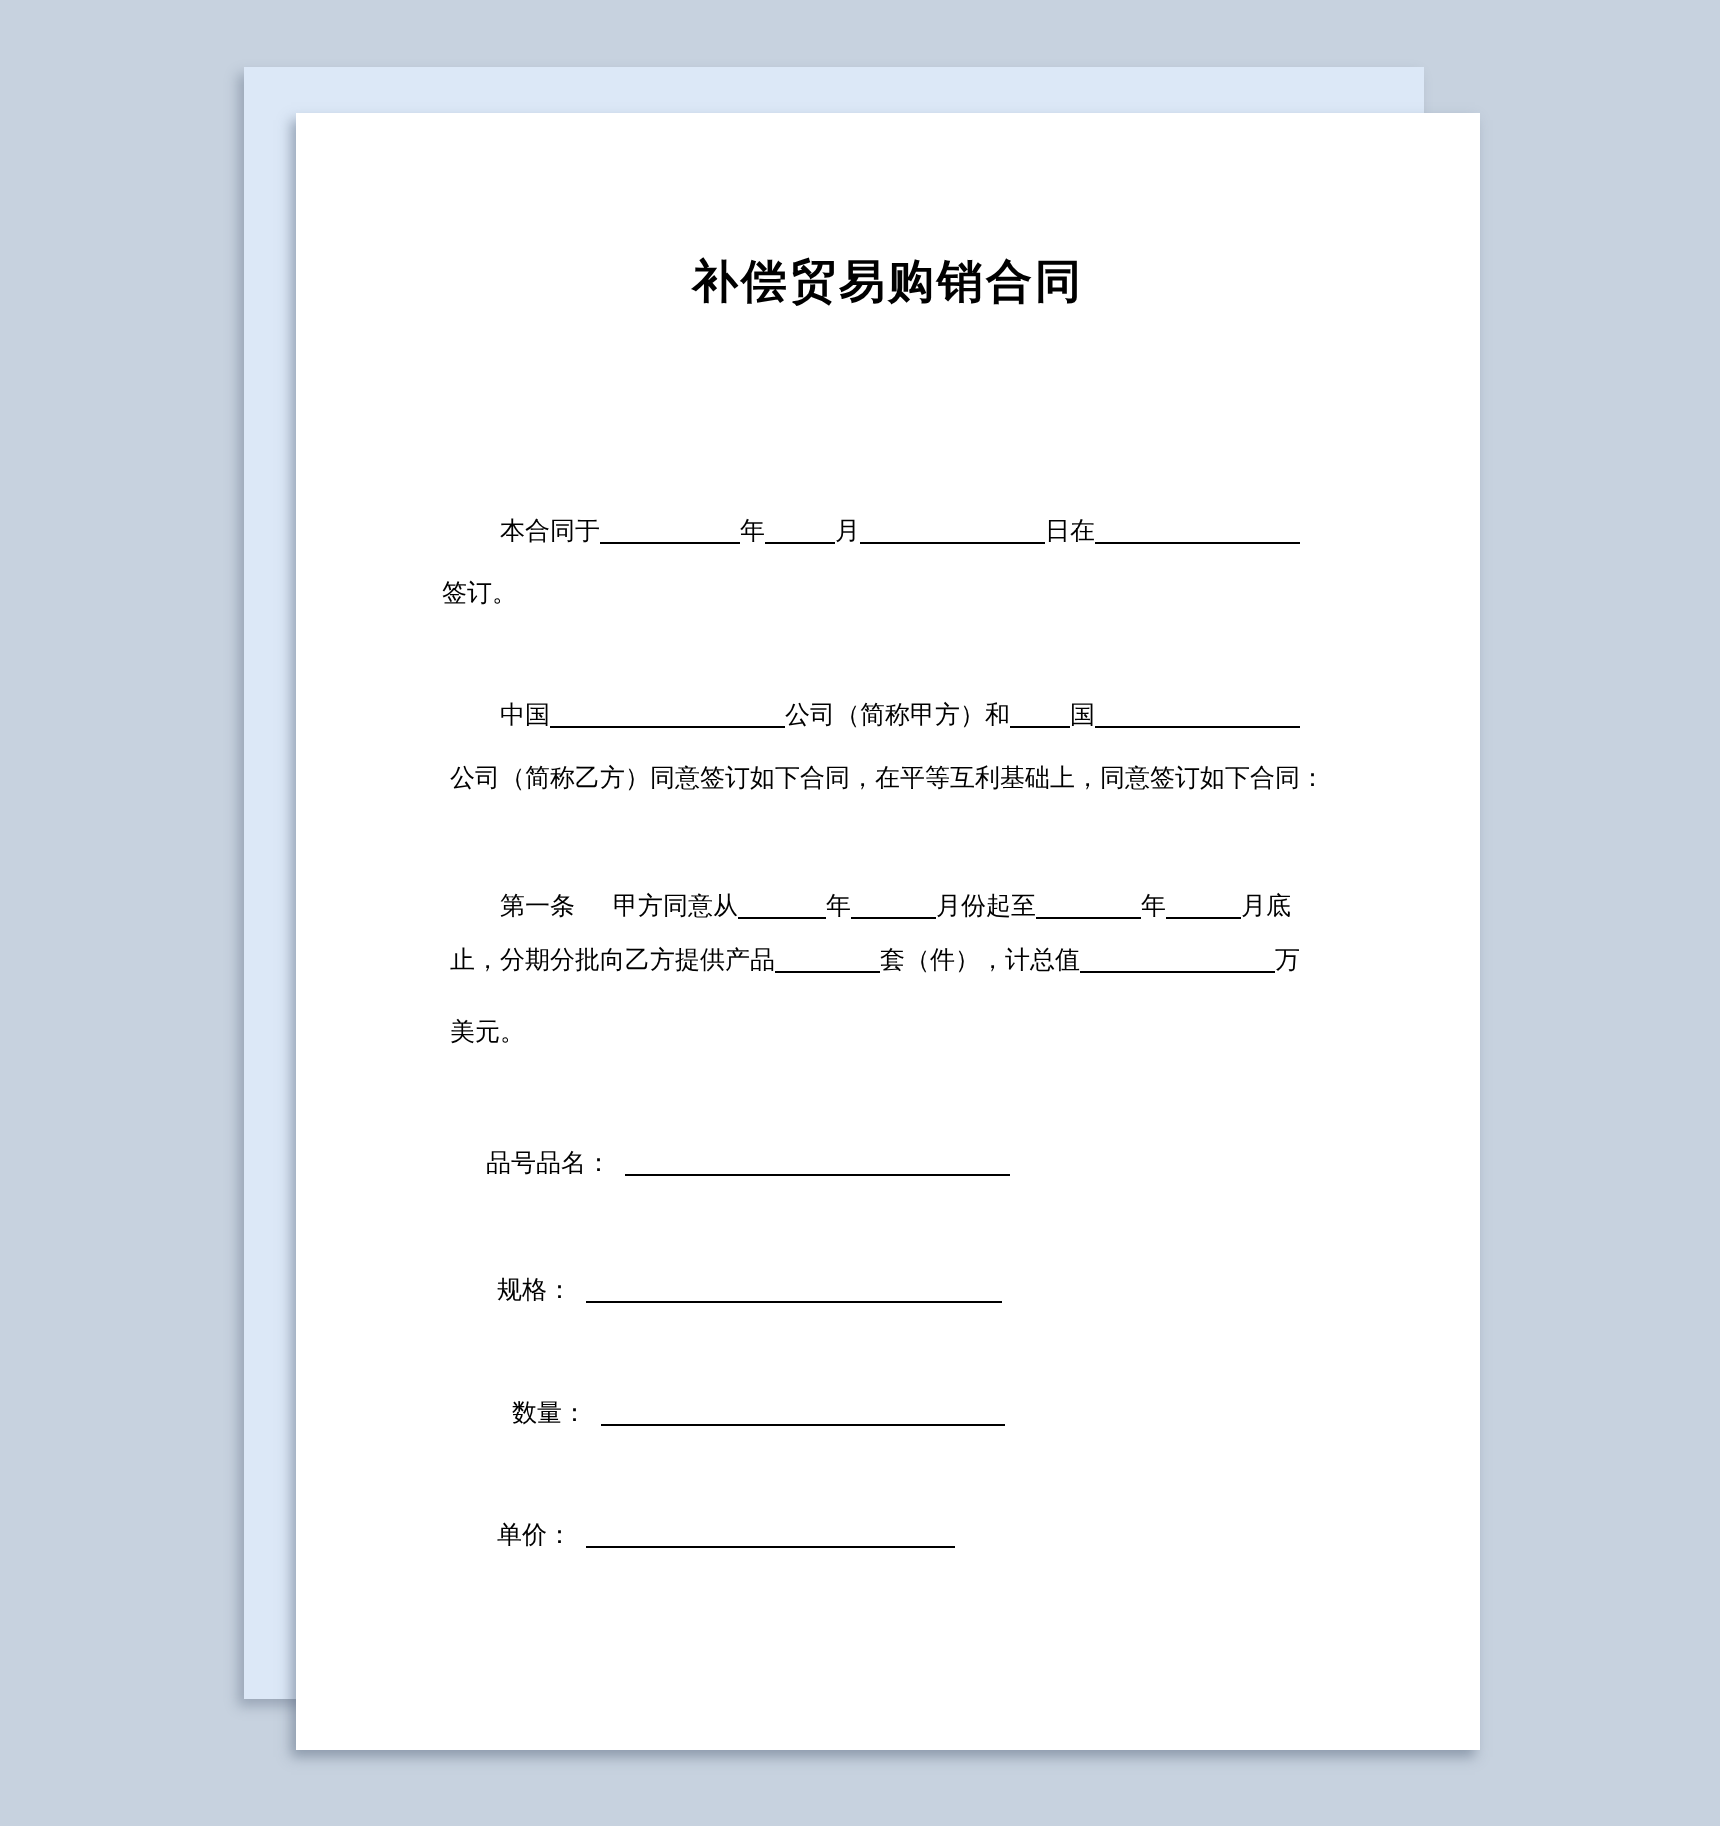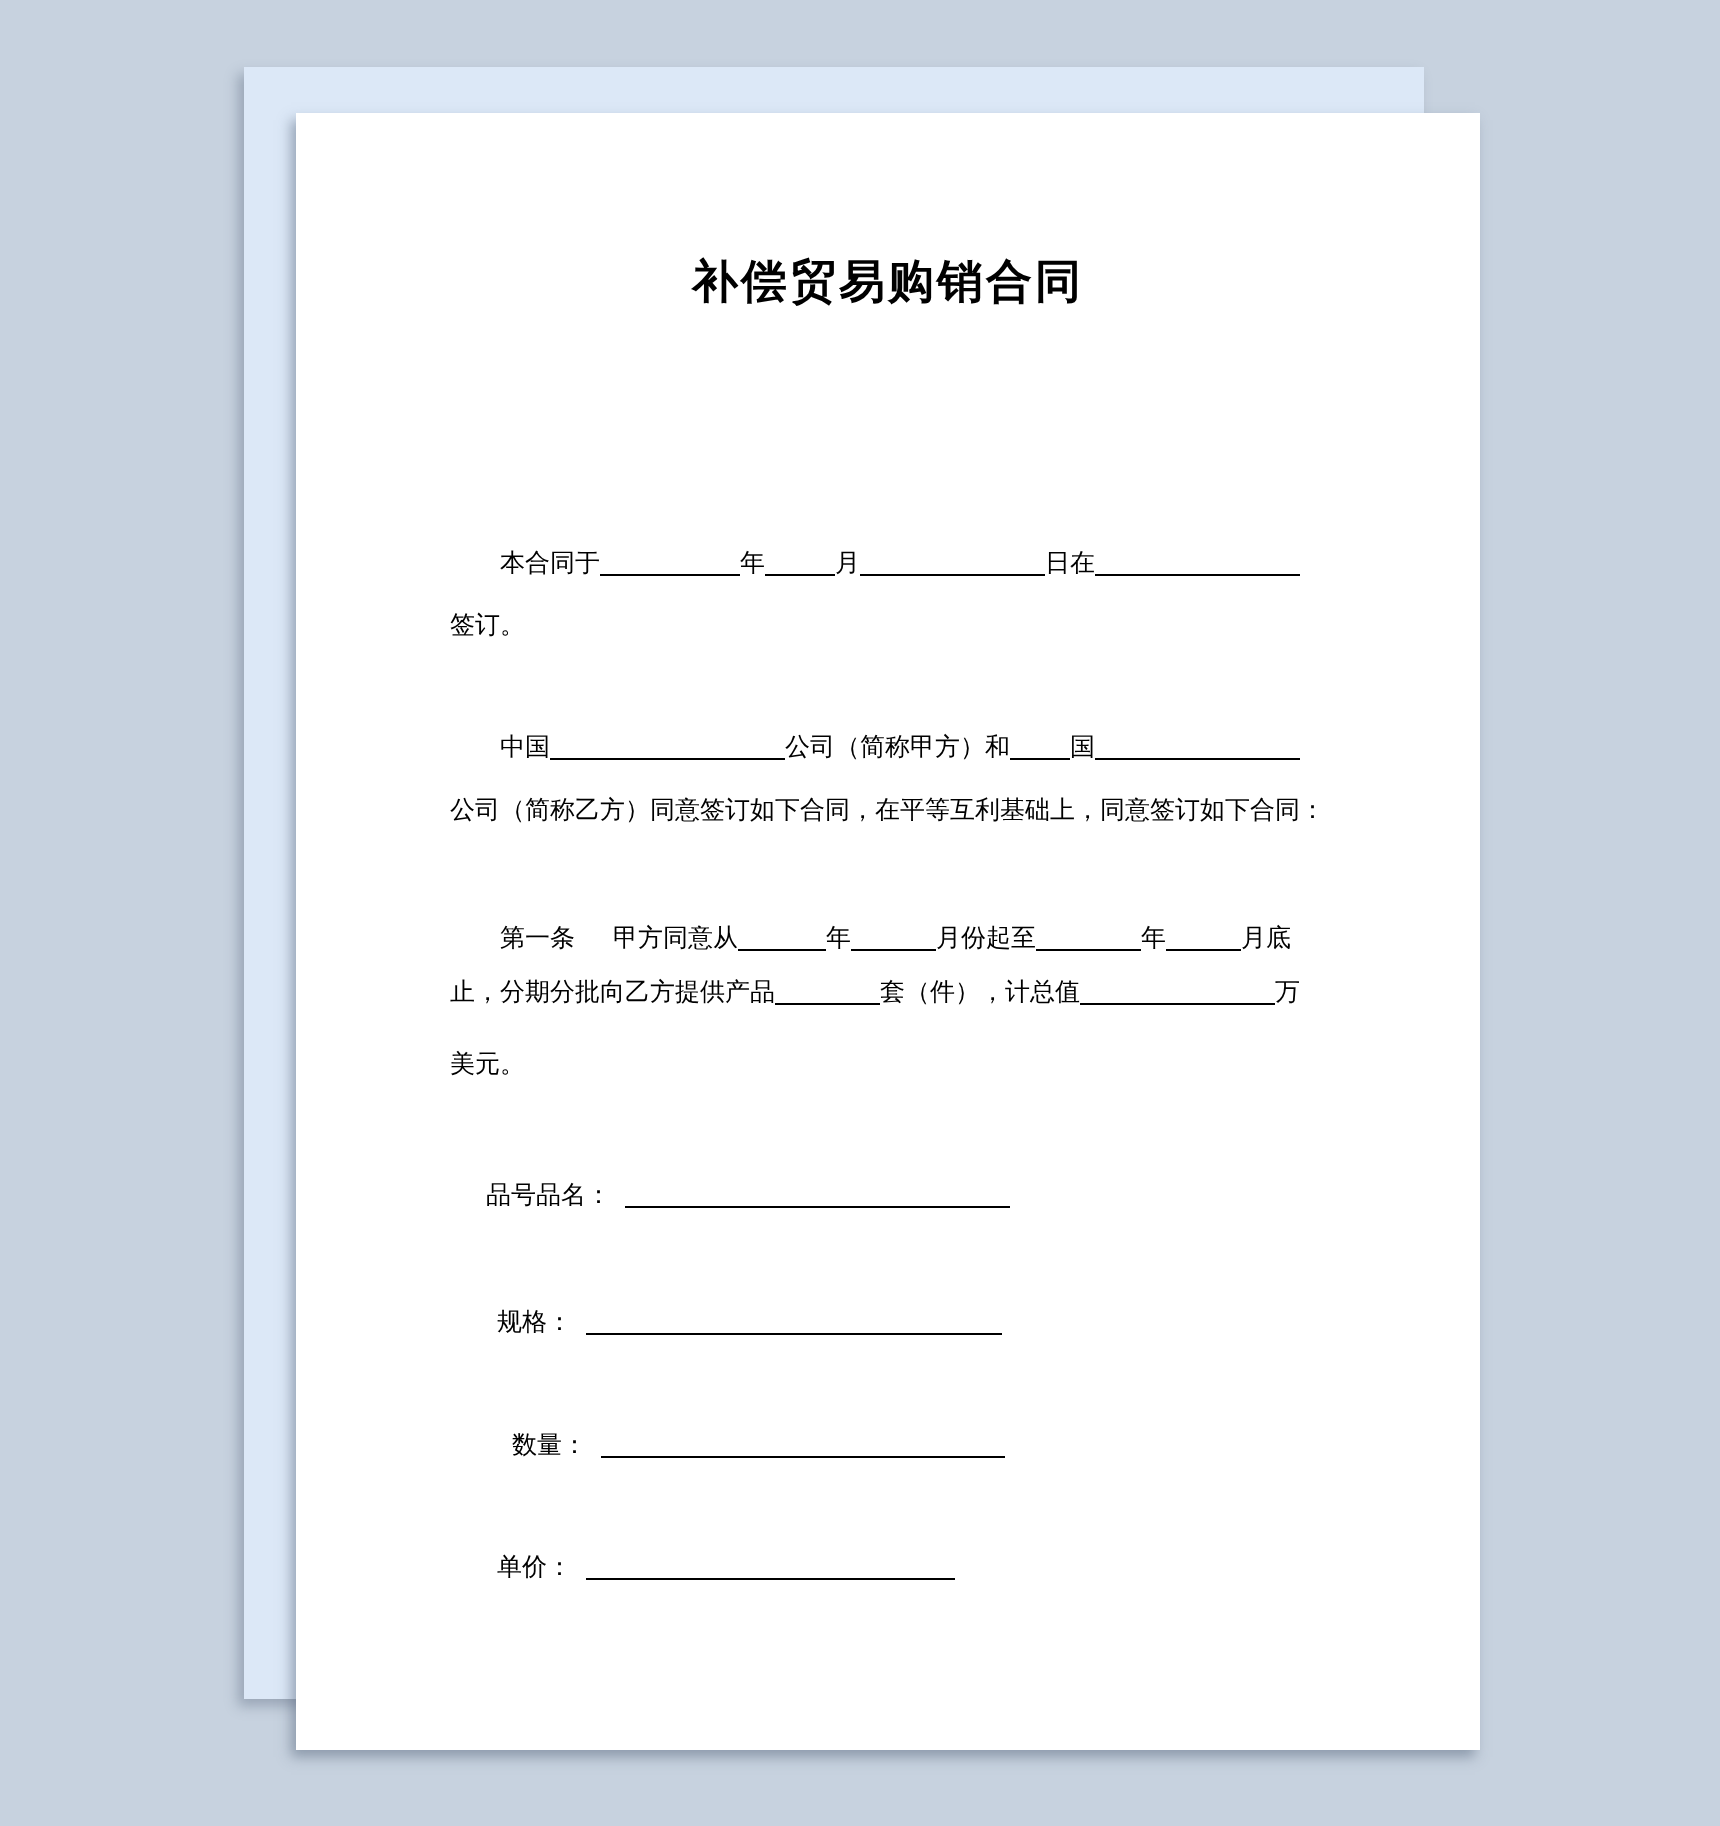--- a/index.html
+++ b/index.html
@@ -29,39 +29,39 @@
     letter-spacing:3px;
     color:#000;
   }
   .doc-line{
     position:absolute;
     white-space:nowrap;
     font-size:25px;
     line-height:1;
     color:#000;
   }
-  .doc-line .t{display:inline-block;vertical-align:baseline;margin-top:32px;}
+  .doc-line .t{display:inline-block;vertical-align:baseline;}
   .doc-line .blank{
     display:inline-block;
     height:0;
     border-bottom:2px solid #000;
     vertical-align:-5px;
   }
   .doc-line .gap{display:inline-block;height:1px;vertical-align:baseline;}
 </style>
 </head>
 <body>
 
 <div class="stage">
   <div class="back-sheet"></div>
   <div class="paper">
     <div class="doc-title">补偿贸易购销合同</div>
     <div id="doc-lines">
         <div class="doc-line" style="top: 405px; left: 204px;"><span class="t">本合同于</span><span class="blank" style="width: 140px;"></span><span class="t">年</span><span class="blank" style="width: 70px;"></span><span class="t">月</span><span class="blank" style="width: 185px;"></span><span class="t">日在</span><span class="blank" style="width: 205px;"></span></div>
-        <div class="doc-line" style="top: 467px; left: 154px;"><span class="t">签订。</span></div>
+        <div class="doc-line" style="top: 467px; left: 146px;"><span class="t">签订。</span></div>
         <div class="doc-line" style="top: 589px; left: 204px;"><span class="t">中国</span><span class="blank" style="width: 235px;"></span><span class="t">公司（简称甲方）和</span><span class="blank" style="width: 60px;"></span><span class="t">国</span><span class="blank" style="width: 205px;"></span></div>
         <div class="doc-line" style="top: 652px; left: 154px;"><span class="t">公司（简称乙方）同意签订如下合同，在平等互利基础上，同意签订如下合同：</span></div>
         <div class="doc-line" style="top: 780px; left: 204px;"><span class="t">第一条</span><span class="gap" style="width: 38px;"></span><span class="t">甲方同意从</span><span class="blank" style="width: 88px;"></span><span class="t">年</span><span class="blank" style="width: 85px;"></span><span class="t">月份起至</span><span class="blank" style="width: 105px;"></span><span class="t">年</span><span class="blank" style="width: 75px;"></span><span class="t">月底</span></div>
         <div class="doc-line" style="top: 834px; left: 154px;"><span class="t">止，分期分批向乙方提供产品</span><span class="blank" style="width: 105px;"></span><span class="t">套（件），计总值</span><span class="blank" style="width: 195px;"></span><span class="t">万</span></div>
         <div class="doc-line" style="top: 906px; left: 154px;"><span class="t">美元。</span></div>
         <div class="doc-line" style="top: 1037px; left: 190px;"><span class="t">品号品名：</span><span class="gap" style="width: 14px;"></span><span class="blank" style="width: 385px;"></span></div>
         <div class="doc-line" style="top: 1164px; left: 201px; text-align: center;"><span class="t">规格：</span><span class="gap" style="width: 14px;"></span><span class="blank" style="width: 416px;"></span></div>
         <div class="doc-line" style="top: 1287px; left: 216px;"><span class="t">数量：</span><span class="gap" style="width: 14px;"></span><span class="blank" style="width: 404px;"></span></div>
         <div class="doc-line" style="top: 1409px; left: 201px;"><span class="t">单价：</span><span class="gap" style="width: 14px;"></span><span class="blank" style="width: 369px;"></span></div>
       </div>

